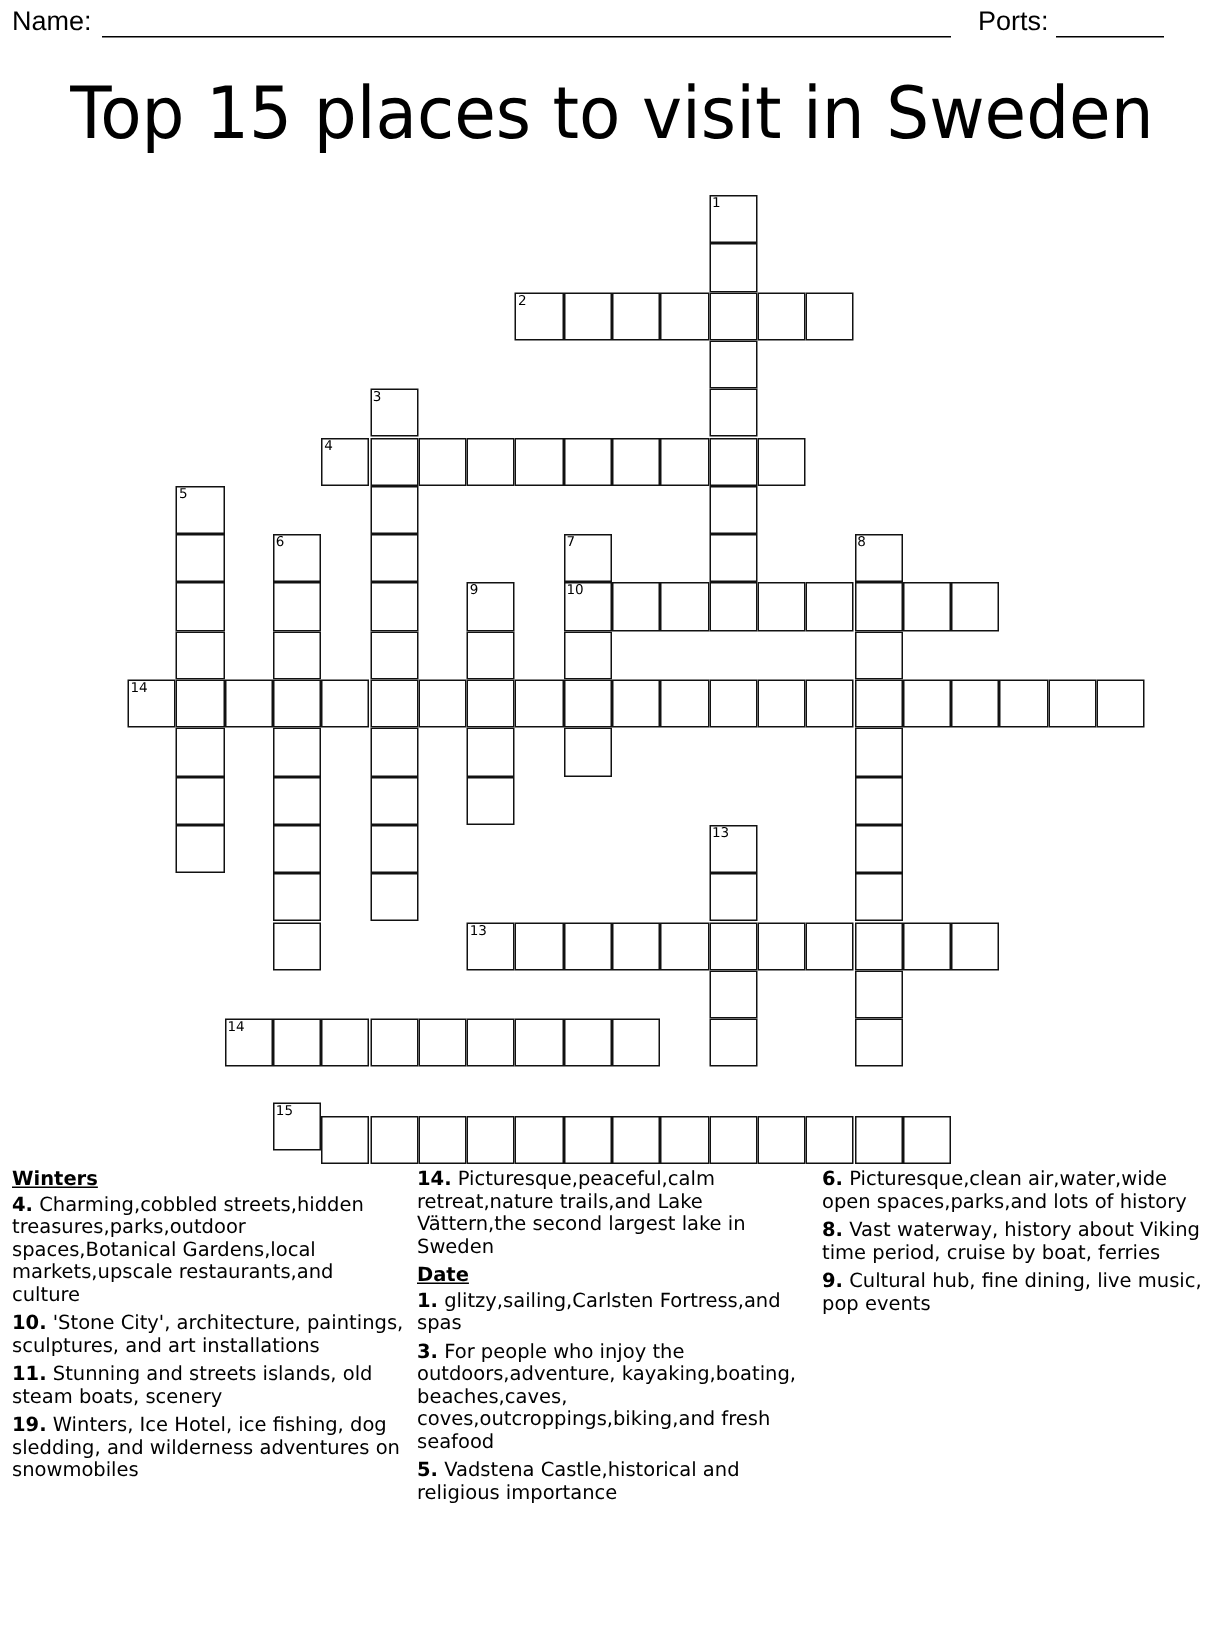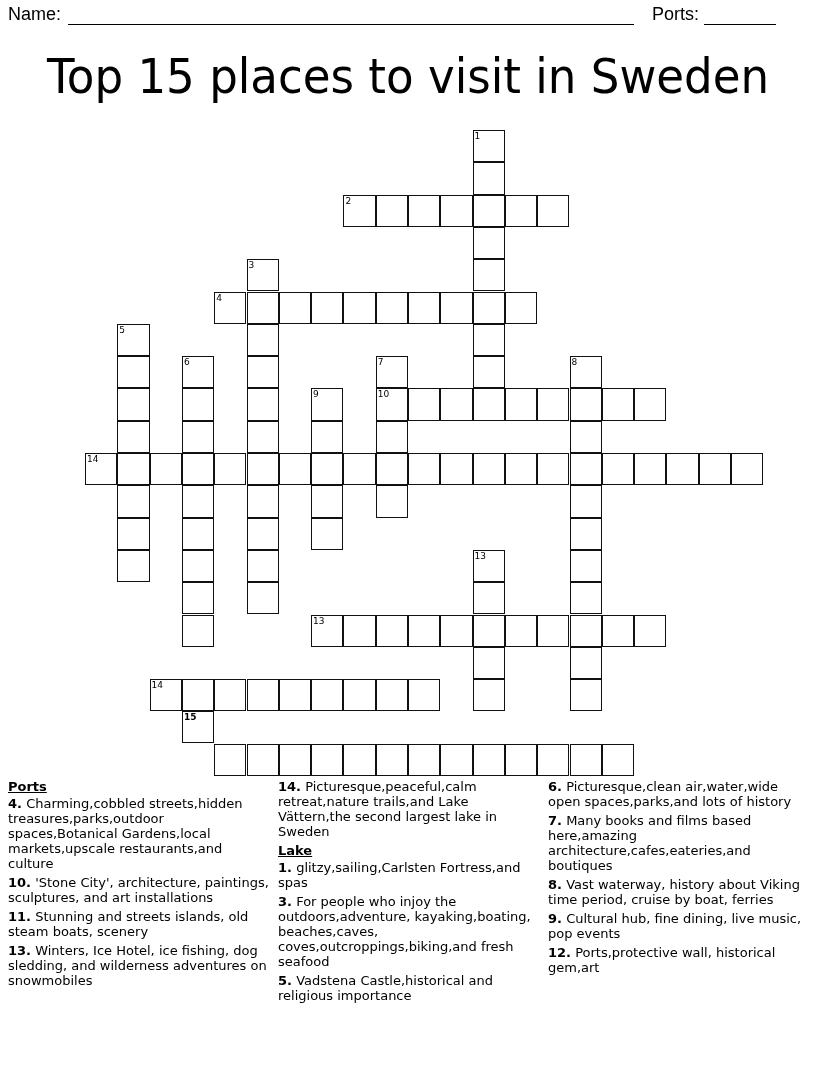--- a/index.html
+++ b/index.html
@@ -171,53 +171,51 @@
       <span class="num">14</span>
     </div>
     <div class="cell" style="left: 181.9px; top: 679.1px;"></div>
     <div class="cell" style="left: 214.2px; top: 679.1px;"></div>
     <div class="cell" style="left: 246.5px; top: 679.1px;"></div>
     <div class="cell" style="left: 278.8px; top: 679.1px;"></div>
     <div class="cell" style="left: 311.1px; top: 679.1px;"></div>
     <div class="cell" style="left: 343.4px; top: 679.1px;"></div>
     <div class="cell" style="left: 375.7px; top: 679.1px;"></div>
     <div class="cell" style="left: 408px; top: 679.1px;"></div>
-    <div class="cell" style="left: 181.9px; top: 711px; font-weight: bold;">
+    <div class="cell" style="left: 181.9px; top: 735px;">
       <span class="num">15</span>
     </div>
     <div class="cell" style="left: 214.2px; top: 743.7px;"></div>
     <div class="cell" style="left: 246.5px; top: 743.7px;"></div>
     <div class="cell" style="left: 278.8px; top: 743.7px;"></div>
     <div class="cell" style="left: 311.1px; top: 743.7px;"></div>
     <div class="cell" style="left: 343.4px; top: 743.7px;"></div>
     <div class="cell" style="left: 375.7px; top: 743.7px;"></div>
     <div class="cell" style="left: 408px; top: 743.7px;"></div>
     <div class="cell" style="left: 440.3px; top: 743.7px;"></div>
     <div class="cell" style="left: 472.6px; top: 743.7px;"></div>
     <div class="cell" style="left: 504.9px; top: 743.7px;"></div>
     <div class="cell" style="left: 537.2px; top: 743.7px;"></div>
     <div class="cell" style="left: 569.5px; top: 743.7px;"></div>
     <div class="cell" style="left: 601.8px; top: 743.7px;"></div>
   </div>
 
 <div class="clues col1">
-  <div class="section-heading">Ports</div>
+  <div class="section-heading">Winters</div>
   <div class="clue"><span class="cnum">4.</span> <span>Charming,cobbled streets,hidden treasures,parks,outdoor spaces,Botanical Gardens,local markets,upscale restaurants,and culture</span></div>
   <div class="clue"><span class="cnum">10.</span> <span>'Stone City', architecture, paintings, sculptures, and art installations</span></div>
   <div class="clue"><span class="cnum">11.</span> <span>Stunning and streets islands, old steam boats, scenery</span></div>
-  <div class="clue"><span class="cnum">13.</span> <span>Winters, Ice Hotel, ice fishing, dog sledding, and wilderness adventures on snowmobiles</span></div>
+  <div class="clue"><span class="cnum">19.</span> <span>Winters, Ice Hotel, ice fishing, dog sledding, and wilderness adventures on snowmobiles</span></div>
 </div>
 
 <div class="clues col2">
   <div class="clue"><span class="cnum">14.</span> <span>Picturesque,peaceful,calm retreat,nature trails,and Lake Vättern,the second largest lake in Sweden</span></div>
-  <div class="section-heading">Lake</div>
+  <div class="section-heading">Date</div>
   <div class="clue"><span class="cnum">1.</span> <span>glitzy,sailing,Carlsten Fortress,and spas</span></div>
   <div class="clue"><span class="cnum">3.</span> <span>For people who injoy the outdoors,adventure, kayaking,boating, beaches,caves, coves,outcroppings,biking,and fresh seafood</span></div>
   <div class="clue"><span class="cnum">5.</span> <span>Vadstena Castle,historical and religious importance</span></div>
 </div>
 
 <div class="clues col3">
   <div class="clue"><span class="cnum">6.</span> <span>Picturesque,clean air,water,wide open spaces,parks,and lots of history</span></div>
-  <div class="clue"><span class="cnum">7.</span> <span>Many books and films based here,amazing architecture,cafes,eateries,and boutiques</span></div>
   <div class="clue"><span class="cnum">8.</span> <span>Vast waterway, history about Viking time period, cruise by boat, ferries</span></div>
   <div class="clue"><span class="cnum">9.</span> <span>Cultural hub, fine dining, live music, pop events</span></div>
-  <div class="clue"><span class="cnum">12.</span> <span>Ports,protective wall, historical gem,art</span></div>
 </div>
 
 </body></html>

